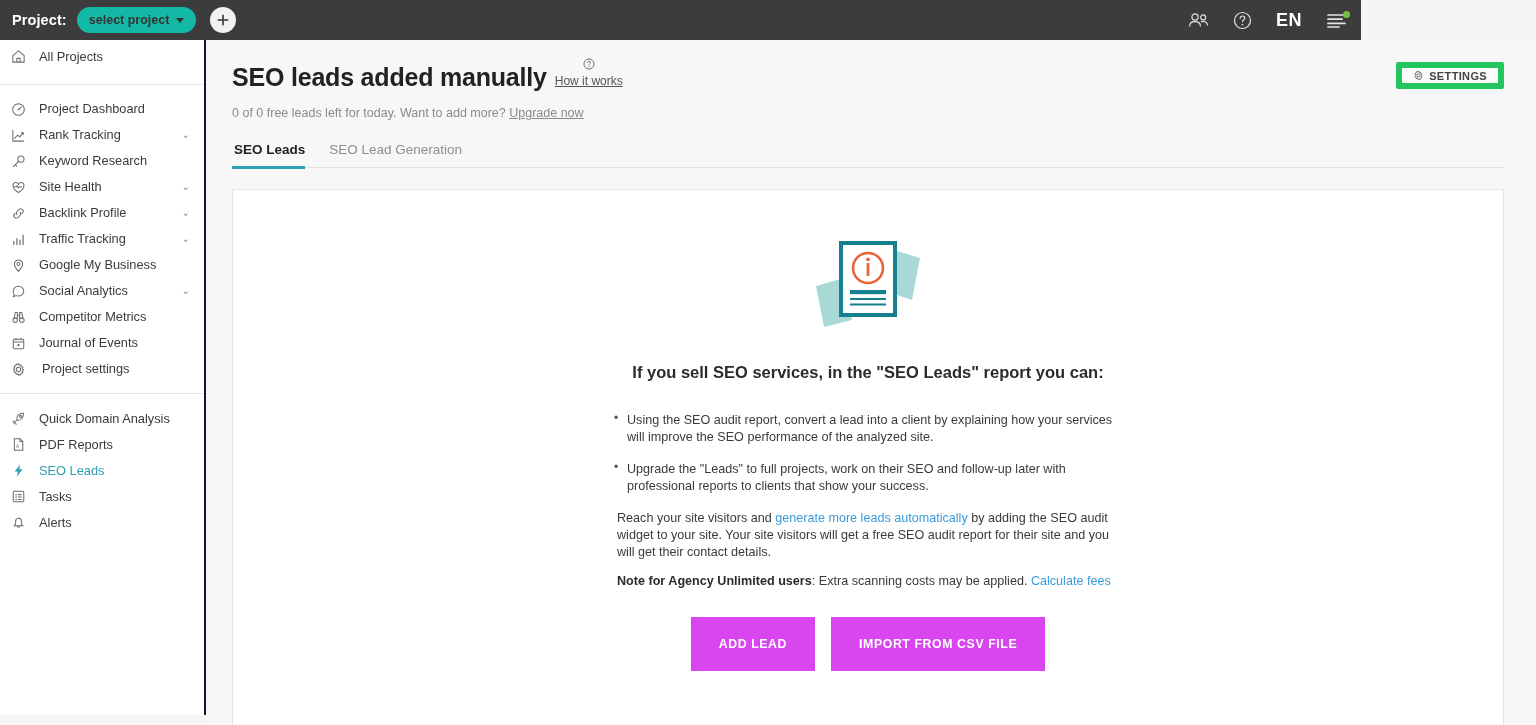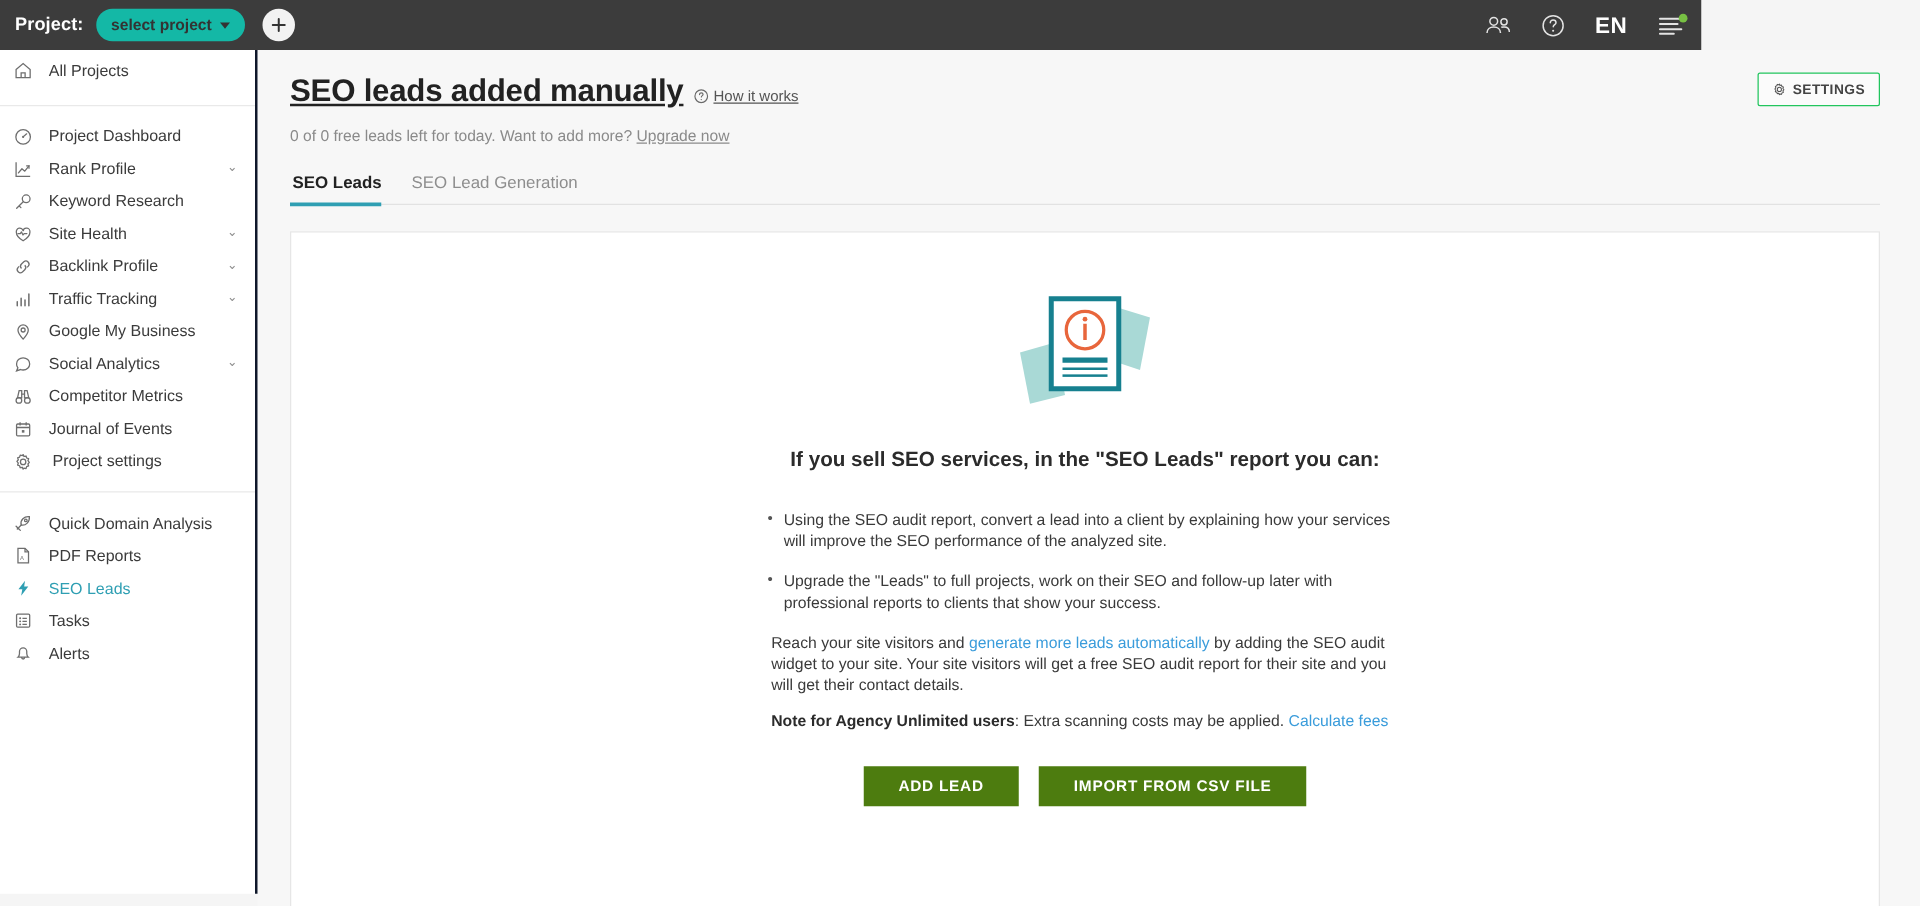--- a/index.html
+++ b/index.html
@@ -92,32 +92,32 @@
   .main {
     position: absolute; top: 40px; left: 206px;
     width: 1330px; height: 685px;
     background: #f7f7f7;
     padding: 18px 32px 0 26px;
     overflow: hidden;
   }
   .title-row { display: flex; align-items: flex-end; }
   .page-title {
     font-size: 25px; font-weight: bold; color: #222;
-    letter-spacing: -.2px; line-height: 1.1; text-decoration: underline;
+    letter-spacing: -.2px; line-height: 1.1;
   }
   .howitworks {
     display: flex; align-items: center; gap: 4px;
     margin-left: 8px; margin-bottom: 3px;
-    color: #545454; font-size: 12px; cursor: pointer;
+    color: #545454; font-size: 12px; cursor: pointer; flex-direction: column;
   }
   .howitworks .txt { text-decoration: underline; }
   .settings-btn {
     margin-left: auto; margin-bottom: 2px;
     display: flex; align-items: center; gap: 5px;
-    border: 1px solid #22c55e; background: #fbfbfb;
+    border: 6px solid #22c55e; background: #fbfbfb;
     border-radius: 2px; height: 27px; padding: 0 11px;
     font-size: 11px; font-weight: bold; color: #444;
     letter-spacing: .35px; cursor: pointer;
   }
   .subtitle {
     margin-top: 15px; font-size: 12.5px; color: #8a8a8a;
   }
   .subtitle a { color: #8a8a8a; text-decoration: underline; cursor: pointer; }
 
   .tabs {
@@ -166,22 +166,22 @@
   }
   .promo-body p { margin-bottom: 13px; }
   .promo-body a { color: #3a9cdb; text-decoration: none; cursor: pointer; }
   .promo-body b { font-weight: bold; color: #2b2b2b; }
 
   .cta-row {
     display: flex; justify-content: center; gap: 16px;
     margin-top: 27px;
   }
   .btn-primary {
-    background: #4d7c0f; color: #fff;
-    border: none; height: 32px; padding: 0 28px;
+    background: #d946ef; color: #fff;
+    border: none; height: 54px; padding: 0 28px;
     font-size: 12.3px; font-weight: bold; letter-spacing: .6px;
     cursor: pointer; font-family: "Liberation Sans", sans-serif;
   }
 </style>
 </head>
 <body>
 
 <div class="topbar">
   <span class="topbar-label">Project:</span>
 
@@ -255,21 +255,21 @@
     </div>
 
     <div class="nav-item">
       <span class="nav-ic">
         <svg width="15" height="15" viewBox="0 0 16 16" fill="none" stroke="#6e6e6e" stroke-width="1.1">
           <path d="M2 2v12h12"></path>
             <path d="M4 11l3-3.5 2.4 2L13 5" stroke-linecap="round" stroke-linejoin="round"></path>
             <path d="M10.6 5H13v2.4"></path>
         </svg>
       </span>
-      <span class="nav-label">Rank Profile</span>
+      <span class="nav-label">Rank Tracking</span>
       <span class="chev">⌄</span>
     </div>
 
     <div class="nav-item">
       <span class="nav-ic">
         <svg width="15" height="15" viewBox="0 0 16 16" fill="none" stroke="#6e6e6e" stroke-width="1.1">
           <circle cx="10.6" cy="5.4" r="3.3"></circle>
             <path d="M8.3 7.7L2.5 13.5M4.6 11.4l1.5 1.5" stroke-linecap="round"></path>
         </svg>
       </span>

